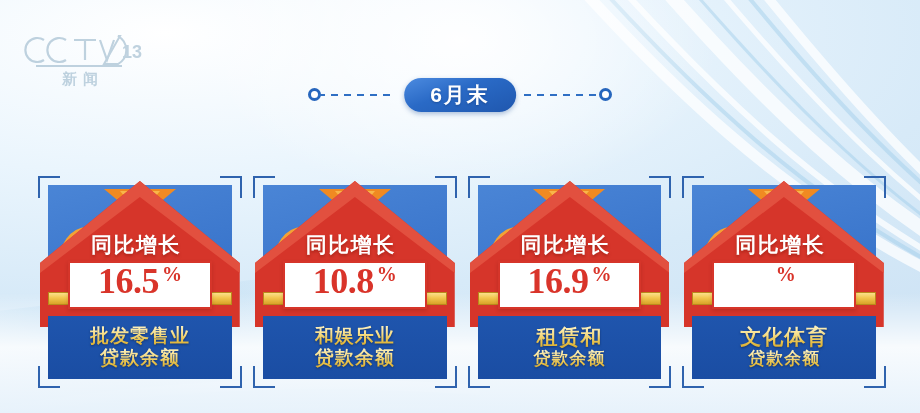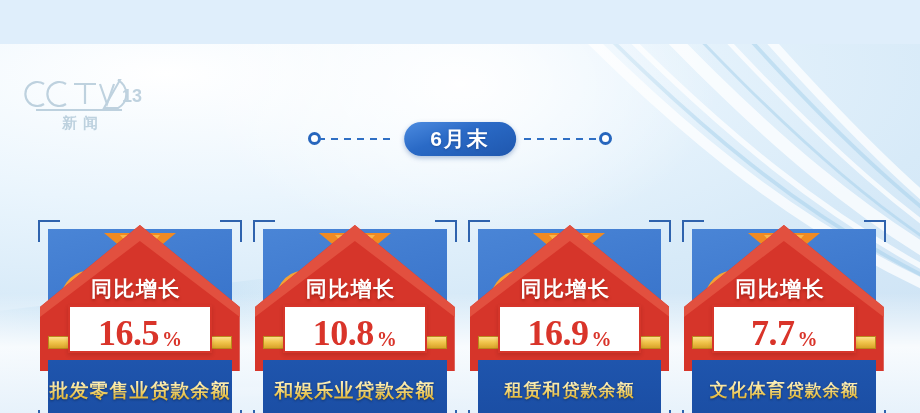--- a/index.html
+++ b/index.html
@@ -1,21 +1,21 @@
 <!DOCTYPE html>
 <html><head>
 <meta charset="utf-8">
 <style>
   html,body{margin:0;padding:0;}
   body{
     width:920px;height:413px;overflow:hidden;position:relative;
     font-family:"Liberation Sans","DejaVu Sans",sans-serif;
     background:#dfeefb;
   }
-  #stage{position:absolute;inset:0;overflow:hidden;margin-top:44px;}
+  #stage{position:absolute;inset:0;overflow:hidden;}
 
   
   .bg-base{
     position:absolute;inset:0;
     background:
       radial-gradient(120% 90% at 18% 8%, #ffffff 0%, #eaf5fd 38%, #d7eaf8 72%, #cfe4f5 100%);
   }
   .bg-bottom{
     position:absolute;left:0;right:0;bottom:0;height:120px;
     background:linear-gradient(to bottom,rgba(255,255,255,0) 0%,rgba(255,255,255,.85) 45%,#e7f2fb 100%);
@@ -113,47 +113,47 @@
 
   
   .grow-label{
     position:absolute;left:0;right:8px;top:46px;text-align:center;
     color:#ffffff;font-size:21px;font-weight:bold;letter-spacing:1.5px;
     text-shadow:0 2px 3px rgba(130,22,10,.5);
   }
   .pct-panel{
     position:absolute;left:20px;right:20px;top:76px;height:48px;
     background:#ffffff;border:2.5px solid #d6352a;box-sizing:border-box;
-    display:flex;align-items:flex-end;justify-content:center;
+    display:flex;align-items:flex-start;justify-content:center;
     box-shadow:0 2px 4px rgba(90,20,10,.2);
   }
   .pct-num{
     color:#d9342a;font-size:36px;font-weight:bold;line-height:1;
     letter-spacing:-0.5px;font-family:"Liberation Serif","DejaVu Serif",serif;
   }
   .pct-sym{
     color:#d9342a;font-size:20px;font-weight:bold;margin-left:3px;
     font-family:"Liberation Serif","DejaVu Serif",serif;
   }
 
   .footer{
     position:absolute;left:0;right:0;bottom:0;top:131px;
     background:linear-gradient(to bottom,#1f55ad 0%,#1a4da3 100%);
-    display:flex;align-items:center;justify-content:center;
+    display:flex;flex-direction:column;align-items:center;justify-content:center;
     gap:1px;padding-bottom:2px;box-sizing:border-box;
   }
   .f-line{
     font-size:19px;font-weight:bold;letter-spacing:1px;line-height:1.12;
     background:linear-gradient(to bottom,#fdf4c8 0%,#f7e08f 38%,#e9c44f 70%,#d9ab2e 100%);
     -webkit-background-clip:text;background-clip:text;color:transparent;
     -webkit-text-fill-color:transparent;
     filter:drop-shadow(0 1px 1px rgba(10,35,85,.65));
     white-space:nowrap;
   }
-  .f-line.small{font-size:18px;}
+  .f-line.small{font-size:21px;}
   .f-line.tiny{font-size:17px;}
 </style>
 </head>
 <body>
 
 <div id="stage">
 
   <div class="bg-base"></div>
 
   <div class="streaks">
@@ -319,21 +319,20 @@
       <div class="arrow">
         <svg viewBox="0 0 200 150" preserveAspectRatio="none">
           <polygon points="100,4 200,86 200,150 0,150 0,86" fill="#d6352a"></polygon>
           <polygon points="100,4 200,86 200,96 100,20 0,96 0,86" fill="#e2503f"></polygon>
         </svg>
       </div>
       <div class="goldbar l"></div>
       <div class="goldbar r"></div>
       <div class="grow-label">同比增长</div>
       <div class="pct-panel">
-        <span class="pct-num">7.7</span>
         <span class="pct-sym">%</span>
       </div>
       <div class="footer">
             <div class="f-line small">文化体育</div>
             <div class="f-line tiny">贷款余额</div>
           </div>
     </div>
   </div>
 </div>
 

